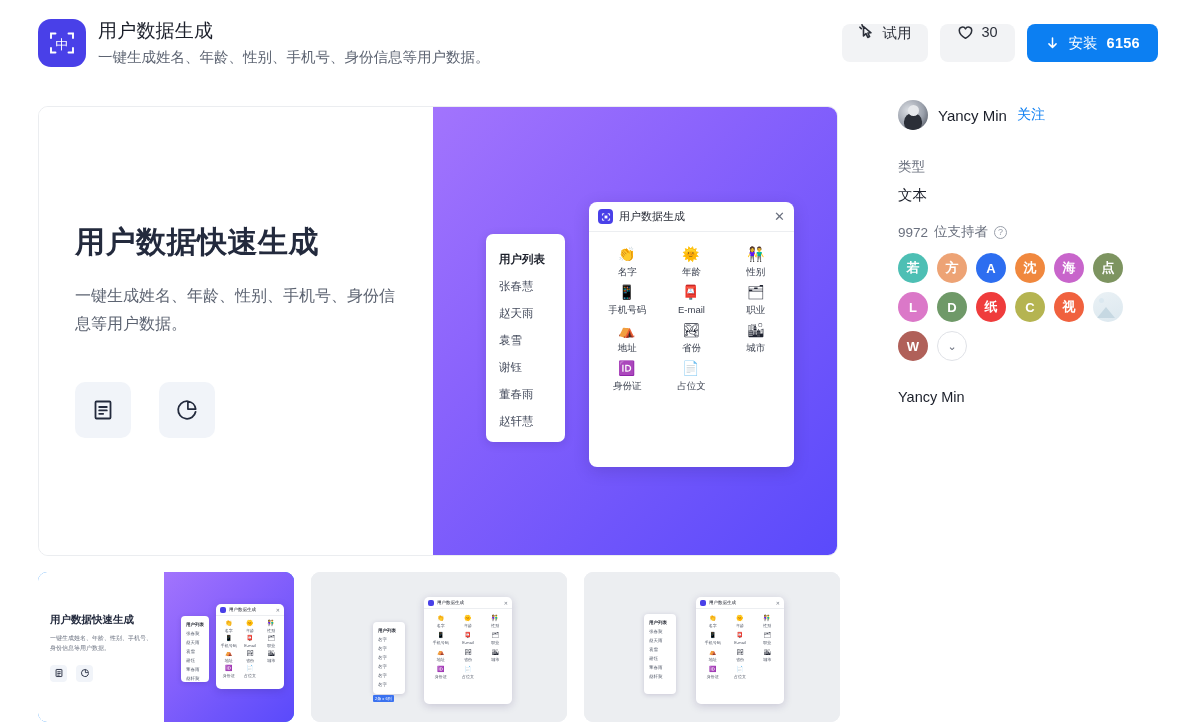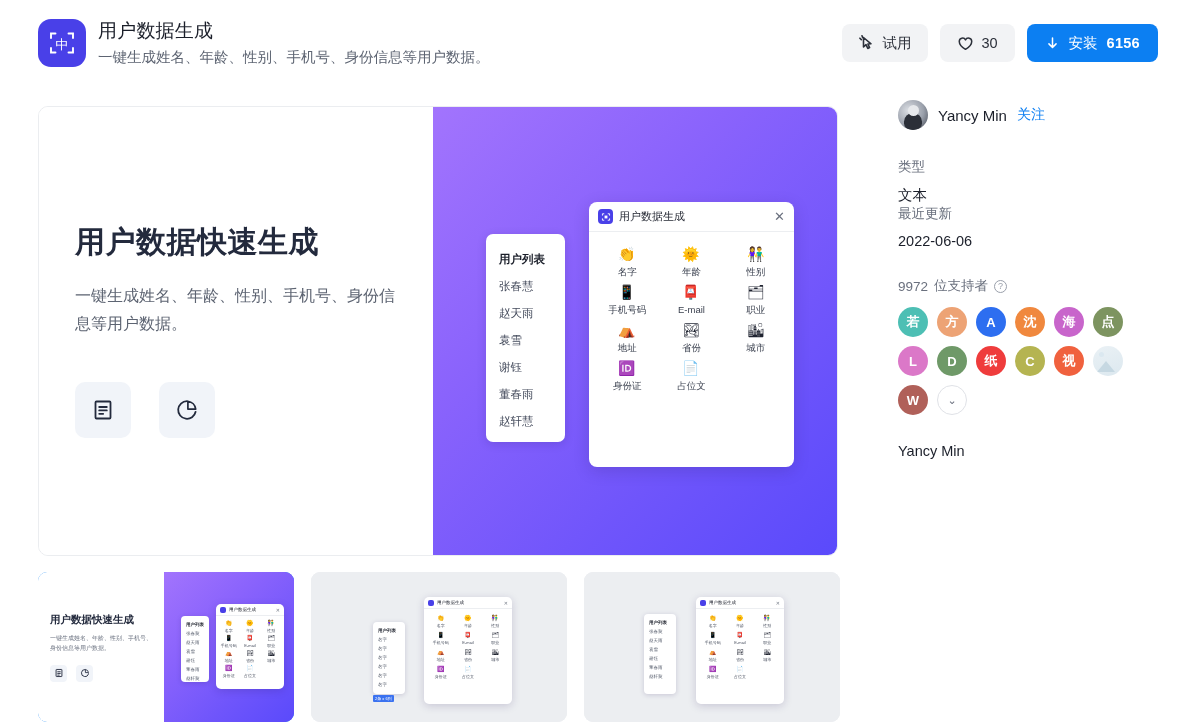--- a/index.html
+++ b/index.html
@@ -33,21 +33,21 @@
   .app-sub {
     font-size: 14.5px; color: #5d6472; line-height: 22px; margin-top: 2px;
   }
 
   .header-actions {
     position: absolute; right: 24px; top: 24px;
     display: flex; align-items: center; gap: 12px;
   }
   .btn-soft {
     height: 38px; border-radius: 8px; background: #f2f3f5;
-    display: flex; align-items: center; justify-content: center; gap: 7px;
+    display: flex; justify-content: center; gap: 7px;
     padding: 0 17px; font-size: 14.5px; color: #2c303a; cursor: pointer;
     border: none;
   }
   .btn-primary {
     height: 38px; border-radius: 8px; background: #0c7ff2;
     display: flex; align-items: center; justify-content: center; gap: 9px;
     padding: 0 18px; font-size: 14.5px; color: #fff; cursor: pointer;
     border: none; font-weight: 400;
   }
   .btn-primary .num { letter-spacing: .3px; font-weight: bold; }
@@ -207,21 +207,21 @@
     content:""; position:absolute; left:6px; top:13px; width:18px; height:17px;
     border-radius:50% 50% 40% 40%; background:#2b2f38;
   }
   .avatar-img::before{
     content:""; position:absolute; left:10px; top:5px; width:11px; height:11px;
     border-radius:50%; background:#e7e9ec; z-index:2;
   }
   .dev-name { font-size: 15px; color: #1b1f2a; }
   .follow { font-size: 14px; color: #0c7ff2; cursor: pointer; }
 
-  .meta-grid { display: flex; margin-bottom: 28px; flex-direction: column; }
+  .meta-grid { display: flex; margin-bottom: 18px; }
   .meta-col { width: 50%; }
   .meta-k { font-size: 13.5px; color: #6a707e; margin-bottom: 10px; }
   .meta-v { font-size: 14.5px; color: #1b1f2a; }
 
   .sup-head { font-size: 13.5px; color: #6a707e; display: flex; align-items: center; gap: 6px; margin-bottom: 12px; }
   .q-icon {
     width: 13px; height: 13px; border-radius: 50%; border: 1px solid #9aa0ab;
     color: #9aa0ab; font-size: 9px; line-height: 11px; text-align: center; cursor: pointer;
   }
   .sup-grid { display: flex; flex-wrap: wrap; gap: 9px; width: 258px; margin-bottom: 28px; }
@@ -621,24 +621,20 @@
       <div class="avatar-img"></div>
       <div class="dev-name">Yancy Min</div>
       <div class="follow">关注</div>
     </div>
 
     <div class="meta-grid">
       <div class="meta-col">
         <div class="meta-k">类型</div>
         <div class="meta-v">文本</div>
       </div>
-      <div class="meta-col">
-        <div class="meta-k">最近更新</div>
-        <div class="meta-v">2022-06-06</div>
-      </div>
     </div>
 
     <div class="sup-head">
       <span>9972</span>
       <span>位支持者</span>
       <span class="q-icon">?</span>
     </div>
 
     <div class="sup-grid">
       <div class="sup" style="background:#4dbfb4">

